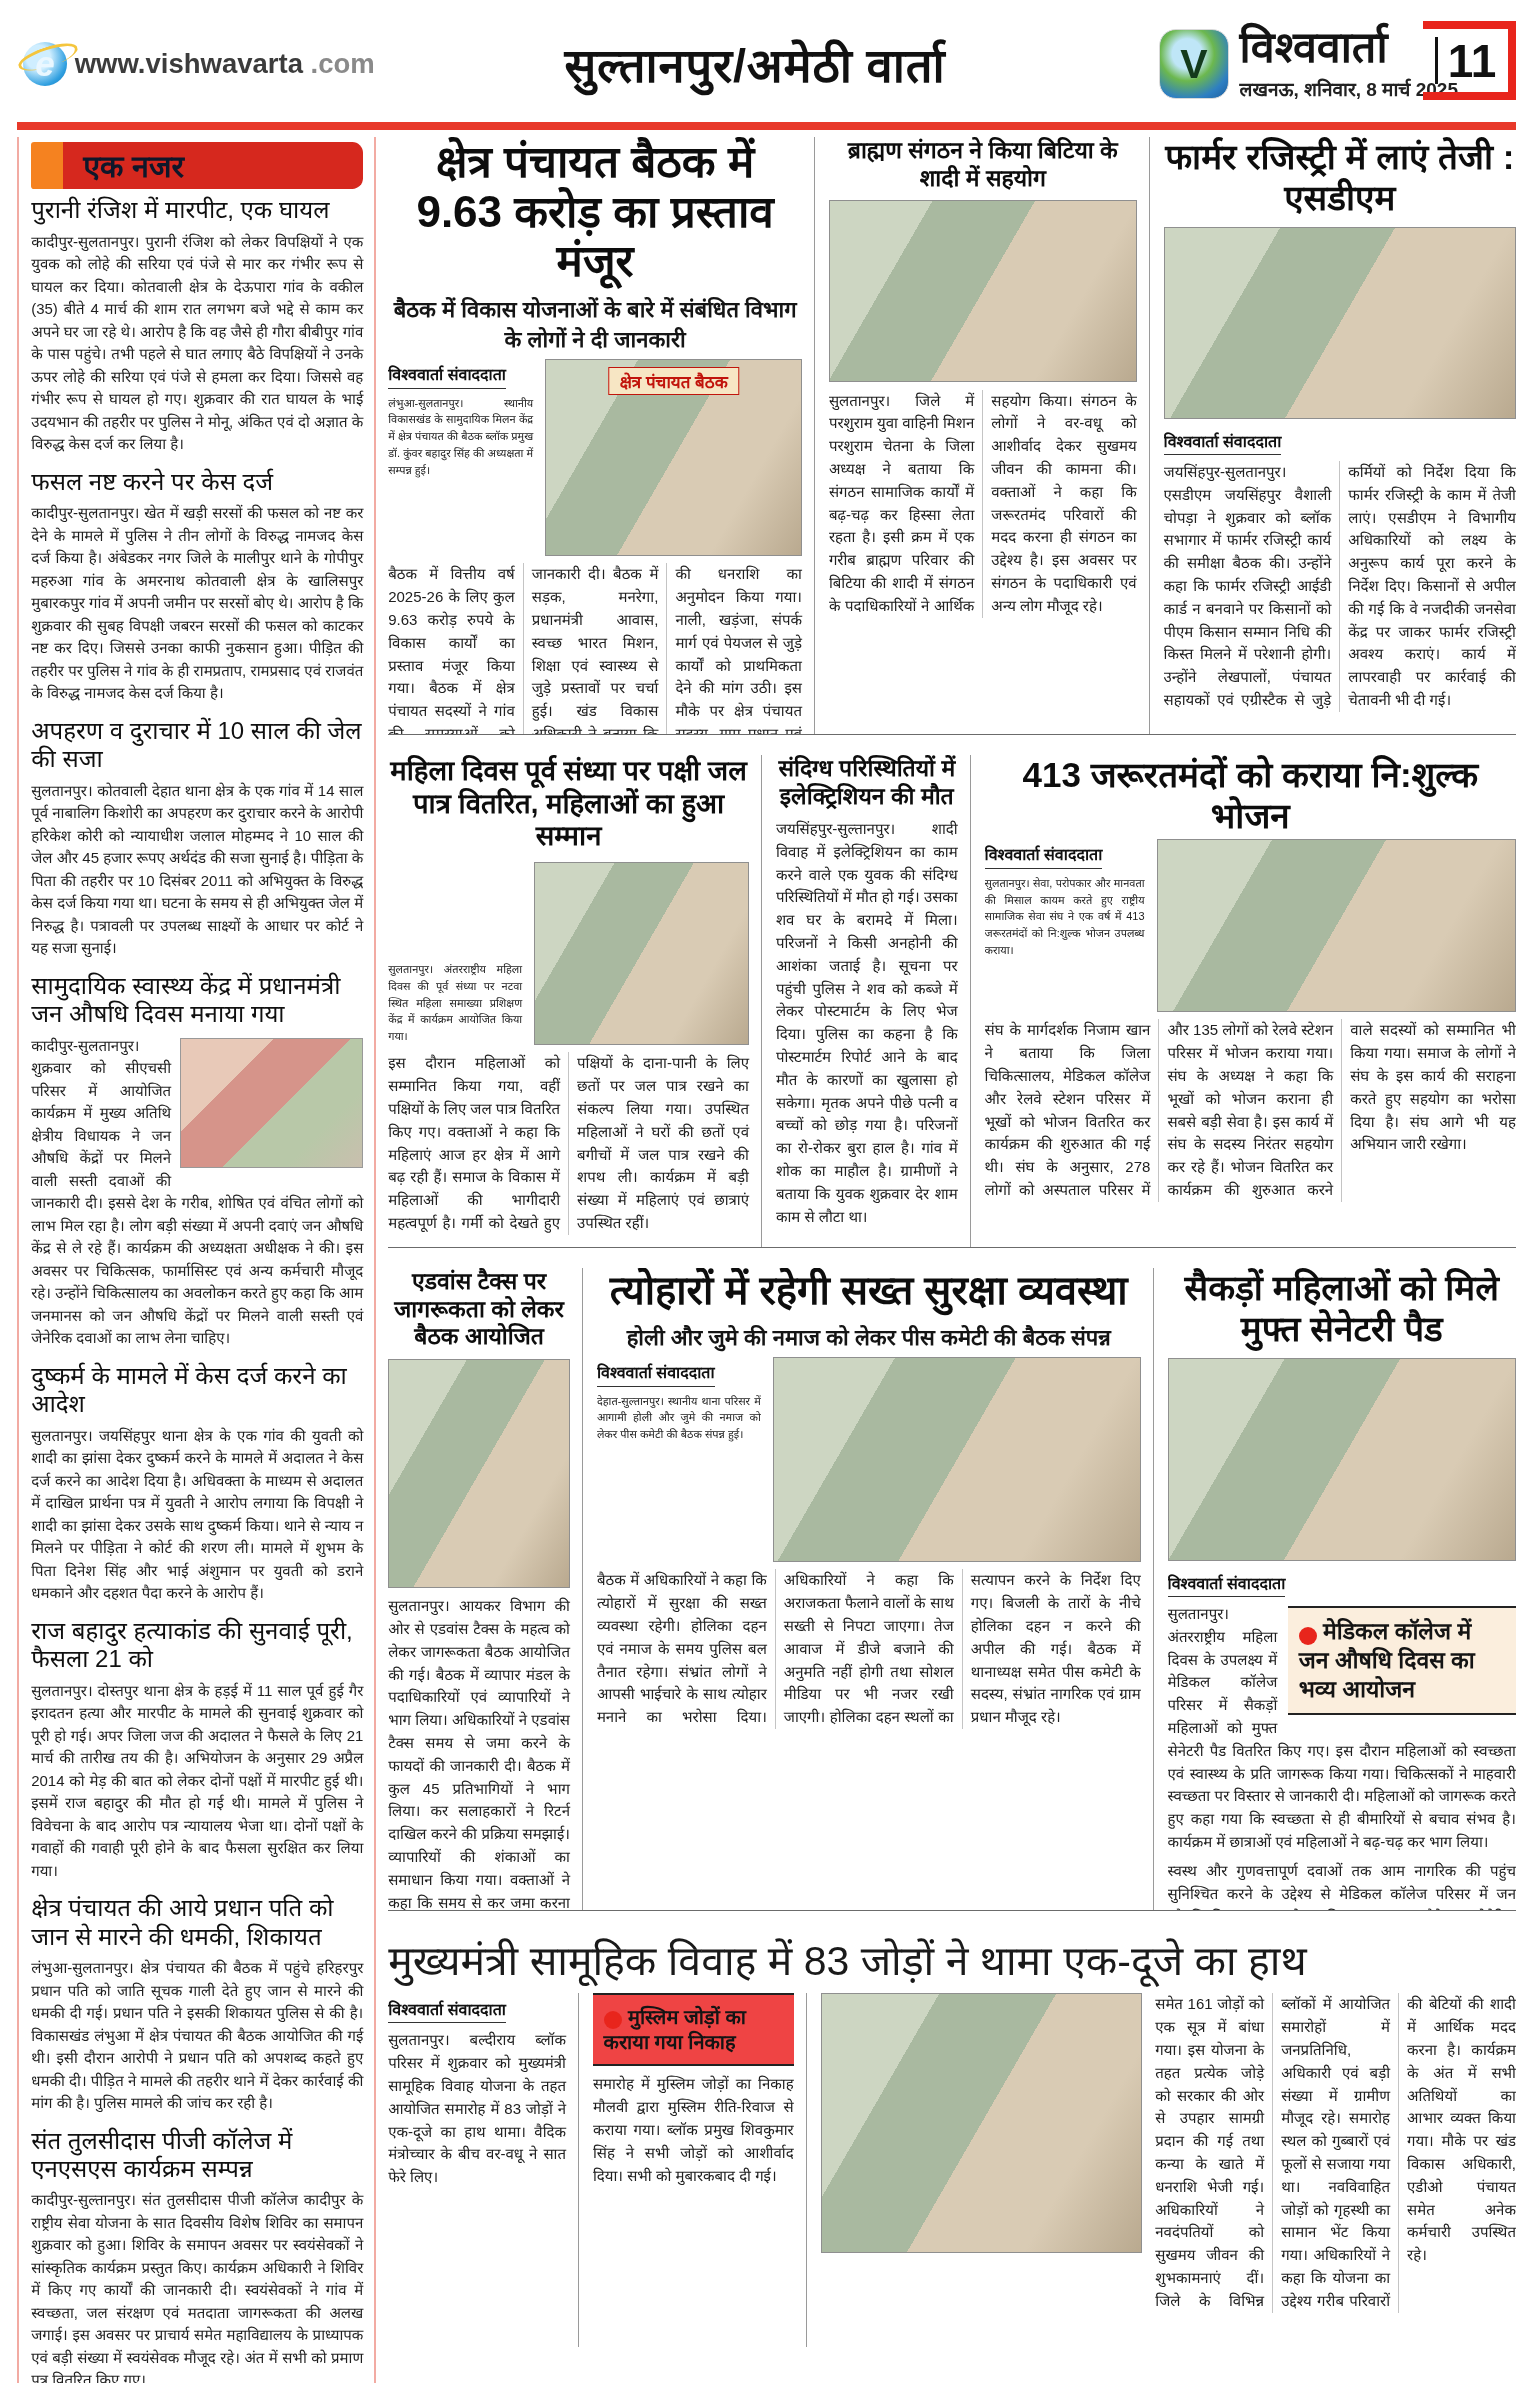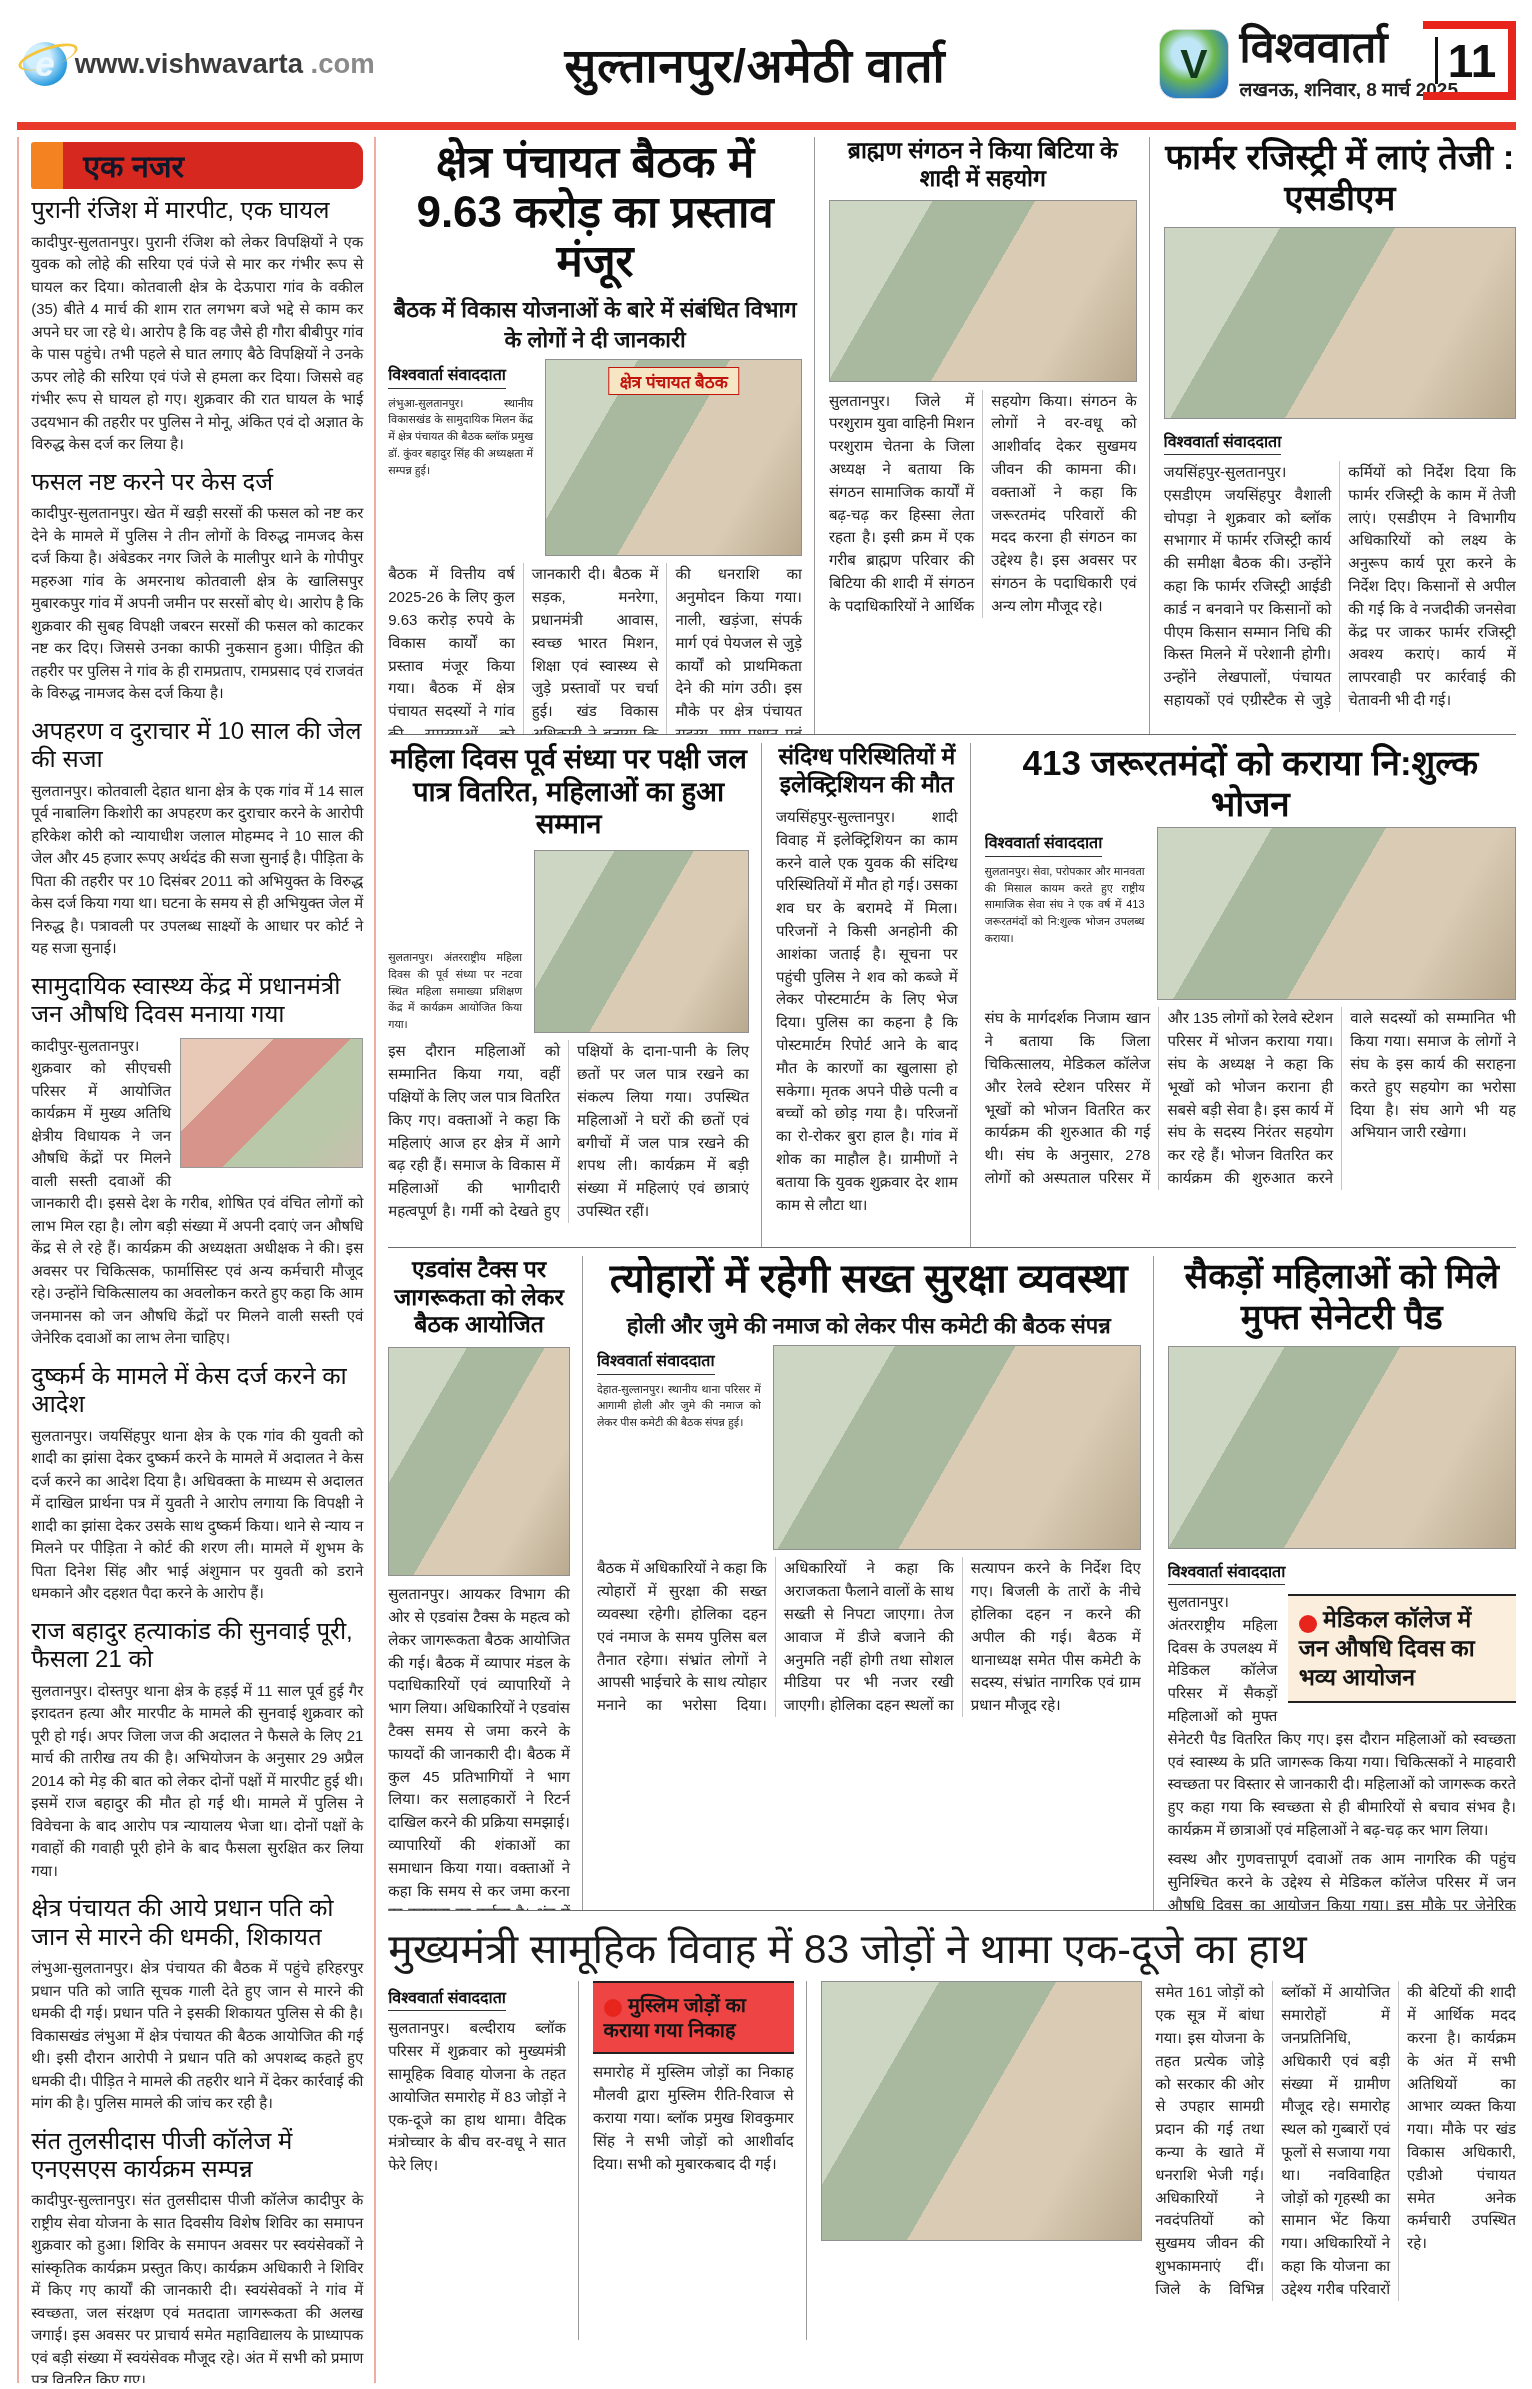--- a/index.html
+++ b/index.html
@@ -50,21 +50,21 @@
   .eknazar .red span{ color:#0f172a; font-size:30.5px; font-weight:bold; }
   .rail-item{ margin-bottom:12.2px; }
   .rail-item h3{ font-size:24px; font-weight:normal; color:#101010; line-height:1.18; margin-bottom:6.1px; }
   .rail-item p{ font-size:15px; line-height:1.5; text-align:justify; color:#1f1f1f; }
   .rail-photo{ float:right; width:183px; height:130px; margin:3.1px 0 6.1px 9.2px;
     background:linear-gradient(135deg,#e8c9b8 0 30%,#d6948a 30% 55%,#b8c8a8 55% 75%,#c9bfae 100%); border:0.8px solid #999; }
 
   
   .main{ display:flex; flex-direction:column; min-height:0; overflow:hidden; }
   .band{ display:grid; gap:0 13.7px; overflow:hidden; }
-  .band + .band{ border-top:1.5px solid #6b6b6b; margin-top:0; padding-top:8px; }
+  .band + .band{ border-top:1.5px solid #6b6b6b; margin-top:0; padding-top:20px; }
   .vsep{ border-right:1.1px solid #9a9a9a; padding-right:12.2px; }
   .story{ overflow:hidden; min-width:0; }
   .story .hl-xl{ font-size:44px; font-weight:bold; text-align:center; line-height:1.12; color:#0d0d0d; }
   .story .hl-lg{ font-size:35px; font-weight:bold; text-align:center; line-height:1.15; color:#0d0d0d; }
   .story .hl-md{ font-size:27.5px; font-weight:bold; text-align:center; line-height:1.18; color:#0d0d0d; }
   .story .hl-sm{ font-size:23px; font-weight:bold; text-align:center; line-height:1.2; color:#0d0d0d; }
   .story .subhl{ font-size:22px; font-weight:bold; text-align:center; margin:7.6px 0 6.1px; color:#151515; }
   .byline{ font-size:16px; font-weight:bold; color:#111; border-bottom:1.5px solid #333; display:inline-block;
     padding-bottom:2.3px; margin:4.6px 0 6.1px; }
   .body-txt{ font-size:15px; line-height:1.52; text-align:justify; color:#202020; }

